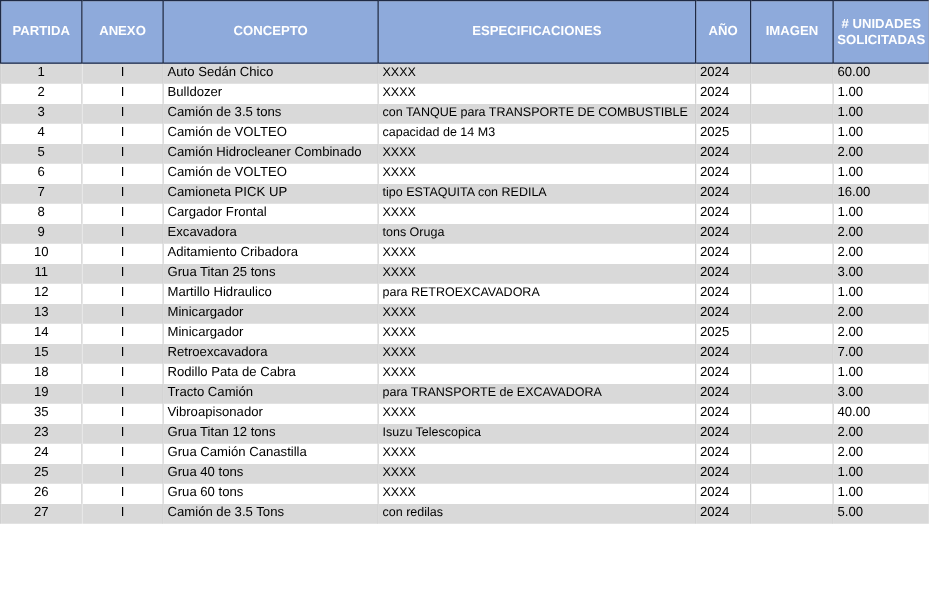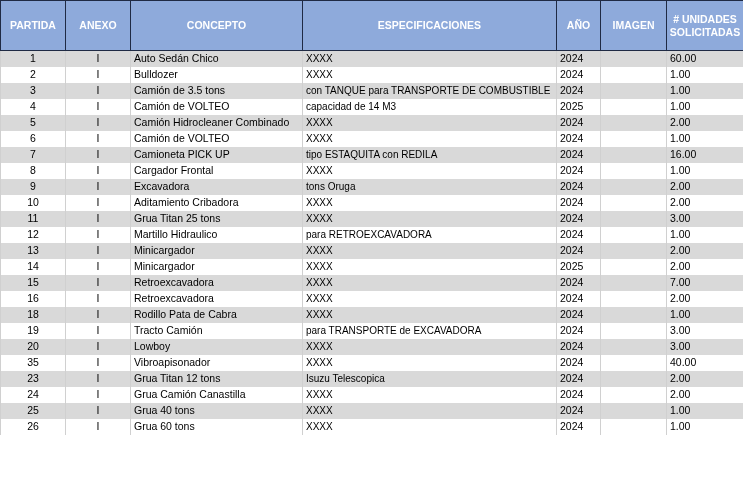--- a/index.html
+++ b/index.html
@@ -197,56 +197,38 @@
       <tr>
         <td class="center">15</td>
         <td class="center">I</td>
         <td class="left">Retroexcavadora</td>
         <td class="left spec">XXXX</td>
         <td class="right">2024</td>
         <td class="center"></td>
         <td class="right">7.00</td>
       </tr>
       <tr>
-        <td class="center">16</td>
-        <td class="center">I</td>
-        <td class="left">Retroexcavadora</td>
-        <td class="left spec">XXXX</td>
-        <td class="right">2024</td>
-        <td class="center"></td>
-        <td class="right">2.00</td>
-      </tr>
-      <tr>
         <td class="center">18</td>
         <td class="center">I</td>
         <td class="left">Rodillo Pata de Cabra</td>
         <td class="left spec">XXXX</td>
         <td class="right">2024</td>
         <td class="center"></td>
         <td class="right">1.00</td>
       </tr>
       <tr>
         <td class="center">19</td>
         <td class="center">I</td>
         <td class="left">Tracto Camión</td>
         <td class="left spec">para TRANSPORTE de EXCAVADORA</td>
         <td class="right">2024</td>
         <td class="center"></td>
         <td class="right">3.00</td>
       </tr>
       <tr>
-        <td class="center">20</td>
-        <td class="center">I</td>
-        <td class="left">Lowboy</td>
-        <td class="left spec">XXXX</td>
-        <td class="right">2024</td>
-        <td class="center"></td>
-        <td class="right">3.00</td>
-      </tr>
-      <tr>
         <td class="center">35</td>
         <td class="center">I</td>
         <td class="left">Vibroapisonador</td>
         <td class="left spec">XXXX</td>
         <td class="right">2024</td>
         <td class="center"></td>
         <td class="right">40.00</td>
       </tr>
       <tr>
         <td class="center">23</td>
@@ -276,15 +258,24 @@
         <td class="right">1.00</td>
       </tr>
       <tr>
         <td class="center">26</td>
         <td class="center">I</td>
         <td class="left">Grua 60 tons</td>
         <td class="left spec">XXXX</td>
         <td class="right">2024</td>
         <td class="center"></td>
         <td class="right">1.00</td>
+      </tr>
+      <tr>
+        <td class="center">27</td>
+        <td class="center">I</td>
+        <td class="left">Camión de 3.5 Tons</td>
+        <td class="left spec">con redilas</td>
+        <td class="right">2024</td>
+        <td class="center"></td>
+        <td class="right">5.00</td>
       </tr>
     </tbody>
 </table>
 
 </body></html>

